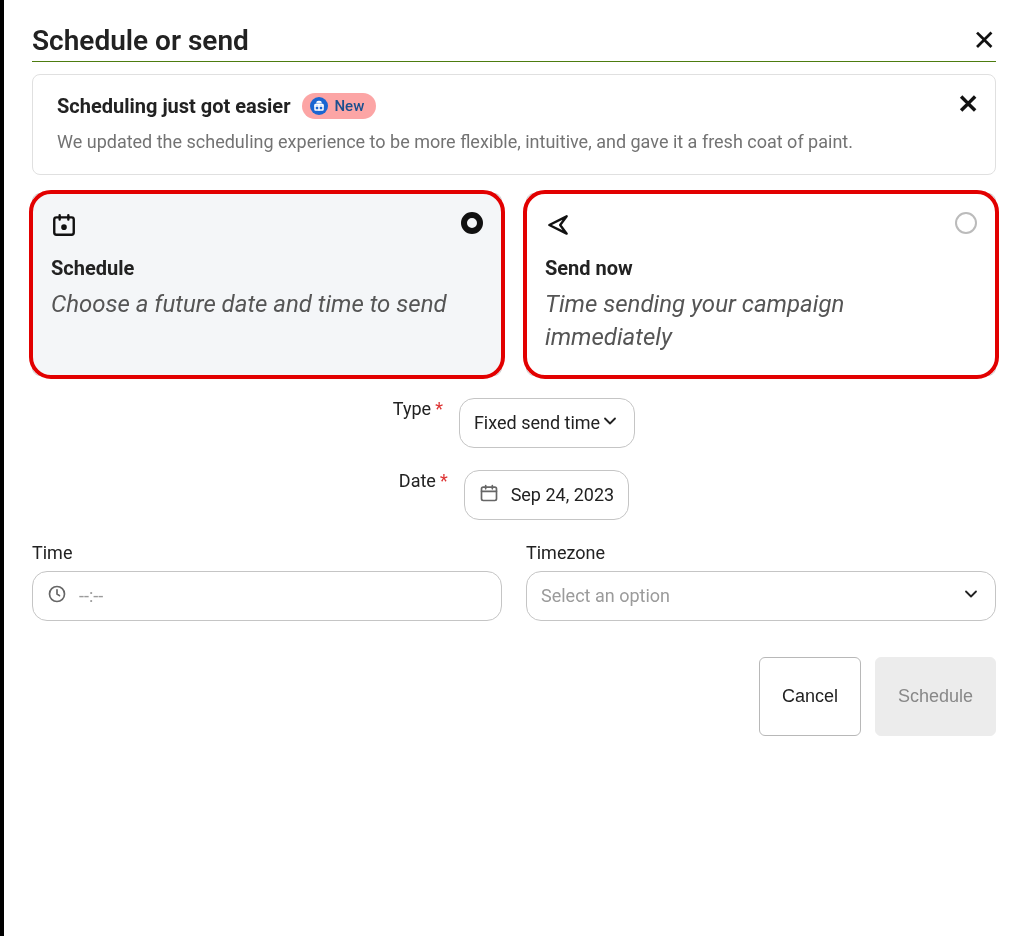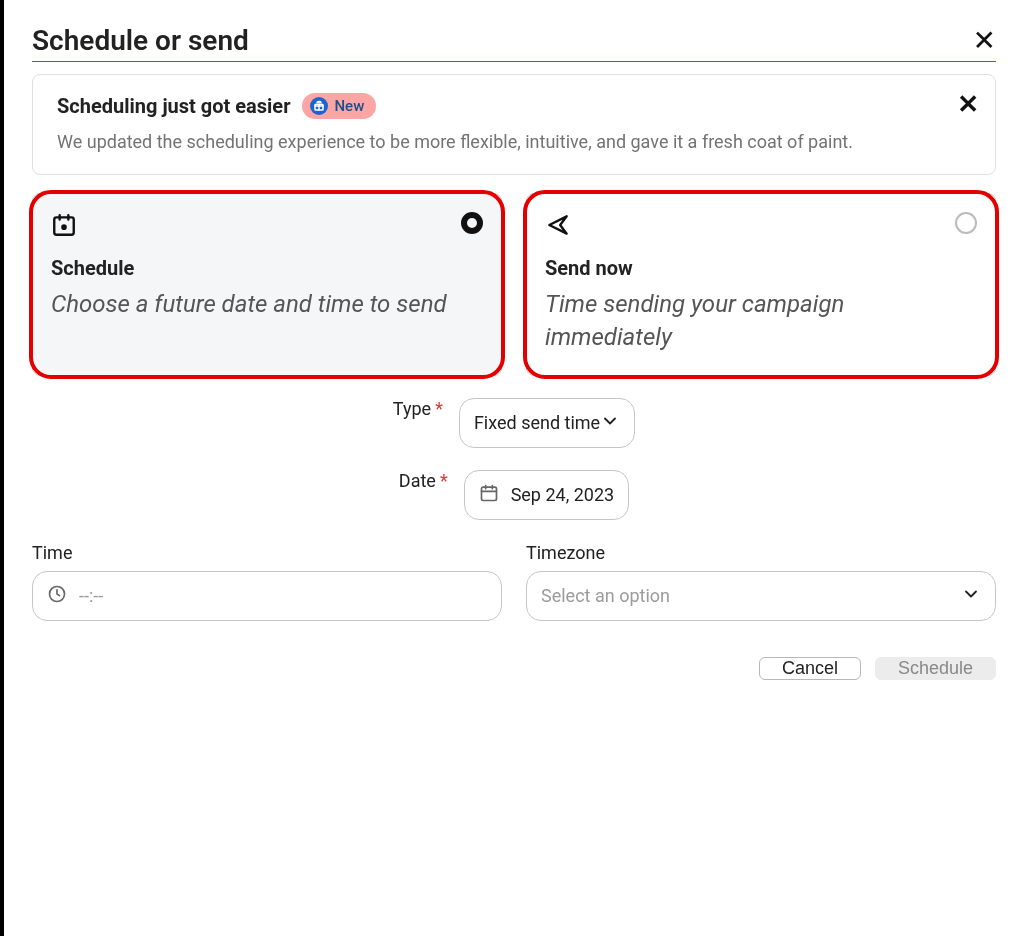--- a/index.html
+++ b/index.html
@@ -35,21 +35,21 @@
     .control { border: 1px solid #c5c5c5; border-radius: 15px; padding: 12px 14px; font-size: 18px; display: flex; align-items: center; justify-content: space-between; background: #fff; cursor: pointer; }
     .control.input { justify-content: flex-start; gap: 12px; }
     .chevron svg { width: 20px; height: 20px; stroke: #222; }
     .muted { color: #9b9b9b; }
     .icon-sm svg { width: 20px; height: 20px; stroke: #666; }
 
     .row { display: flex; gap: 24px; margin-top: 22px; }
     .row .col { flex: 1; display: flex; flex-direction: column; gap: 8px; }
 
     .footer { display: flex; justify-content: flex-end; gap: 14px; margin-top: 36px; }
-    .btn { font-size: 18px; padding: 0 22px; border-radius: 6px; cursor: pointer; }
+    .btn { font-size: 18px; padding: 28px 22px; border-radius: 6px; cursor: pointer; }
     .btn-secondary { background: #fff; border: 1.5px solid #b8b8b8; color: #222; }
     .btn-primary { background: #ececec; border: 1px solid #ececec; color: #888; }
   </style>
 </head>
 <body>
 
 <div class="header">
   <h1>Schedule or send</h1>
   <button class="close-x" aria-label="Close">
     <span>✕</span>

